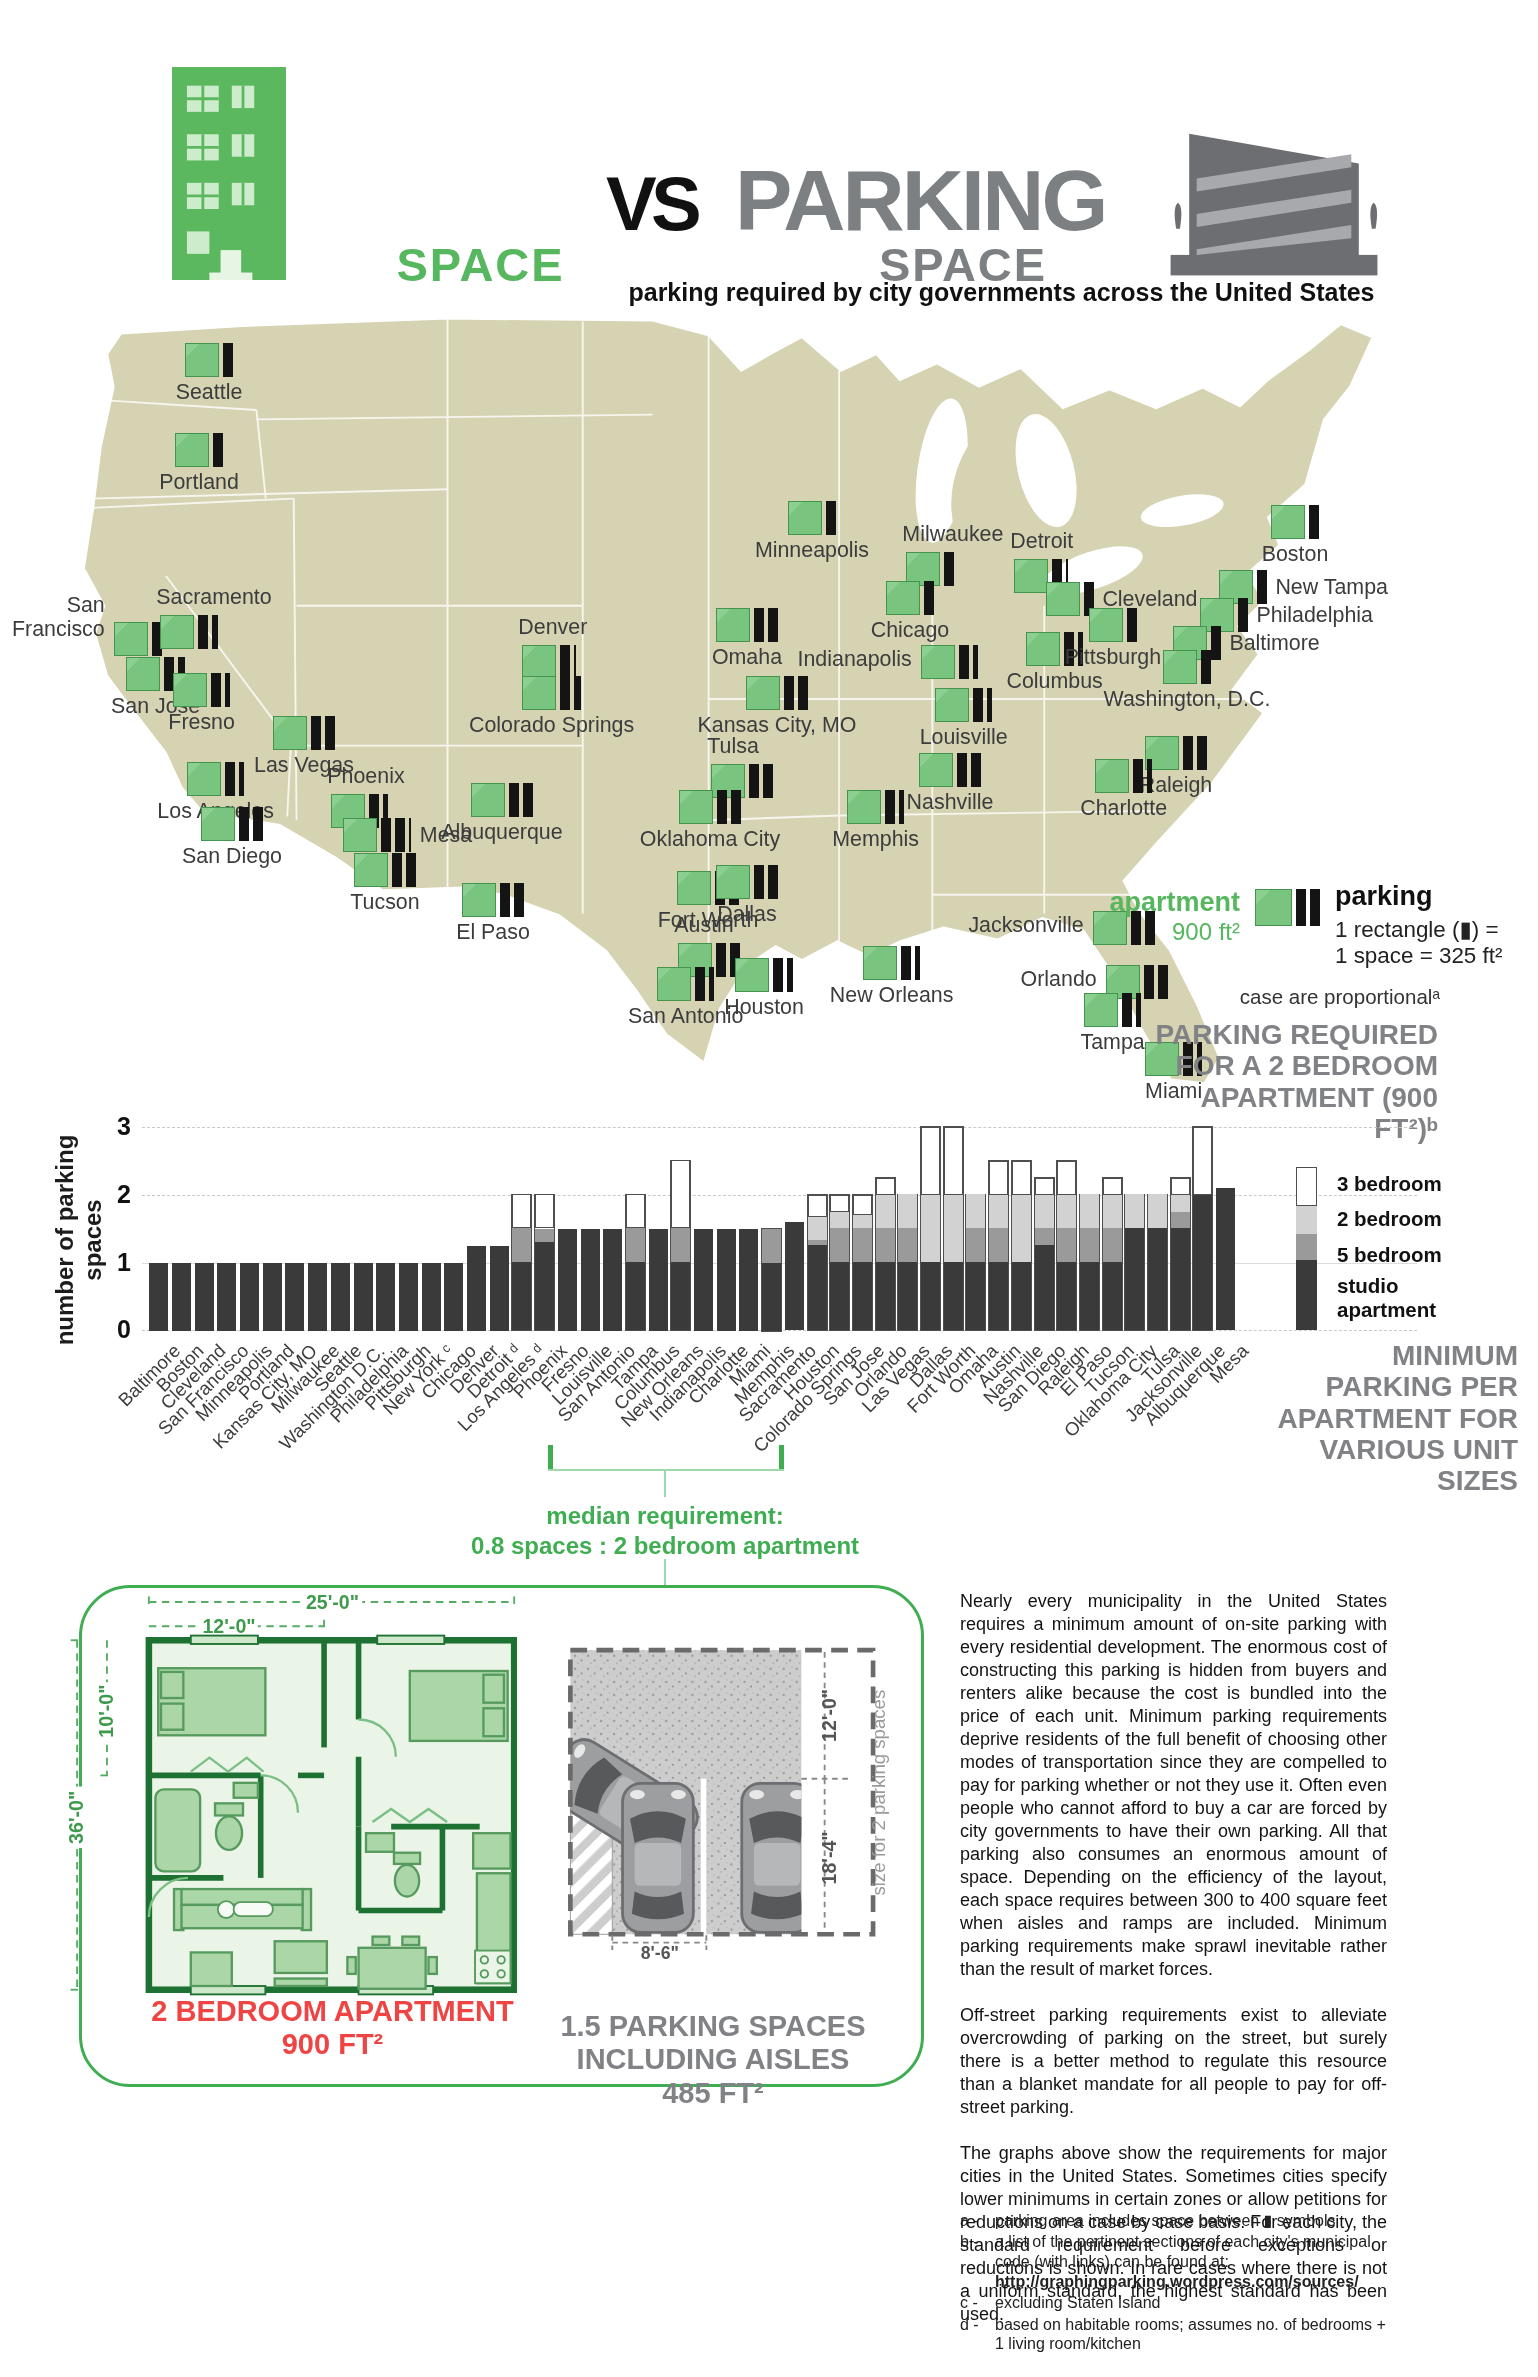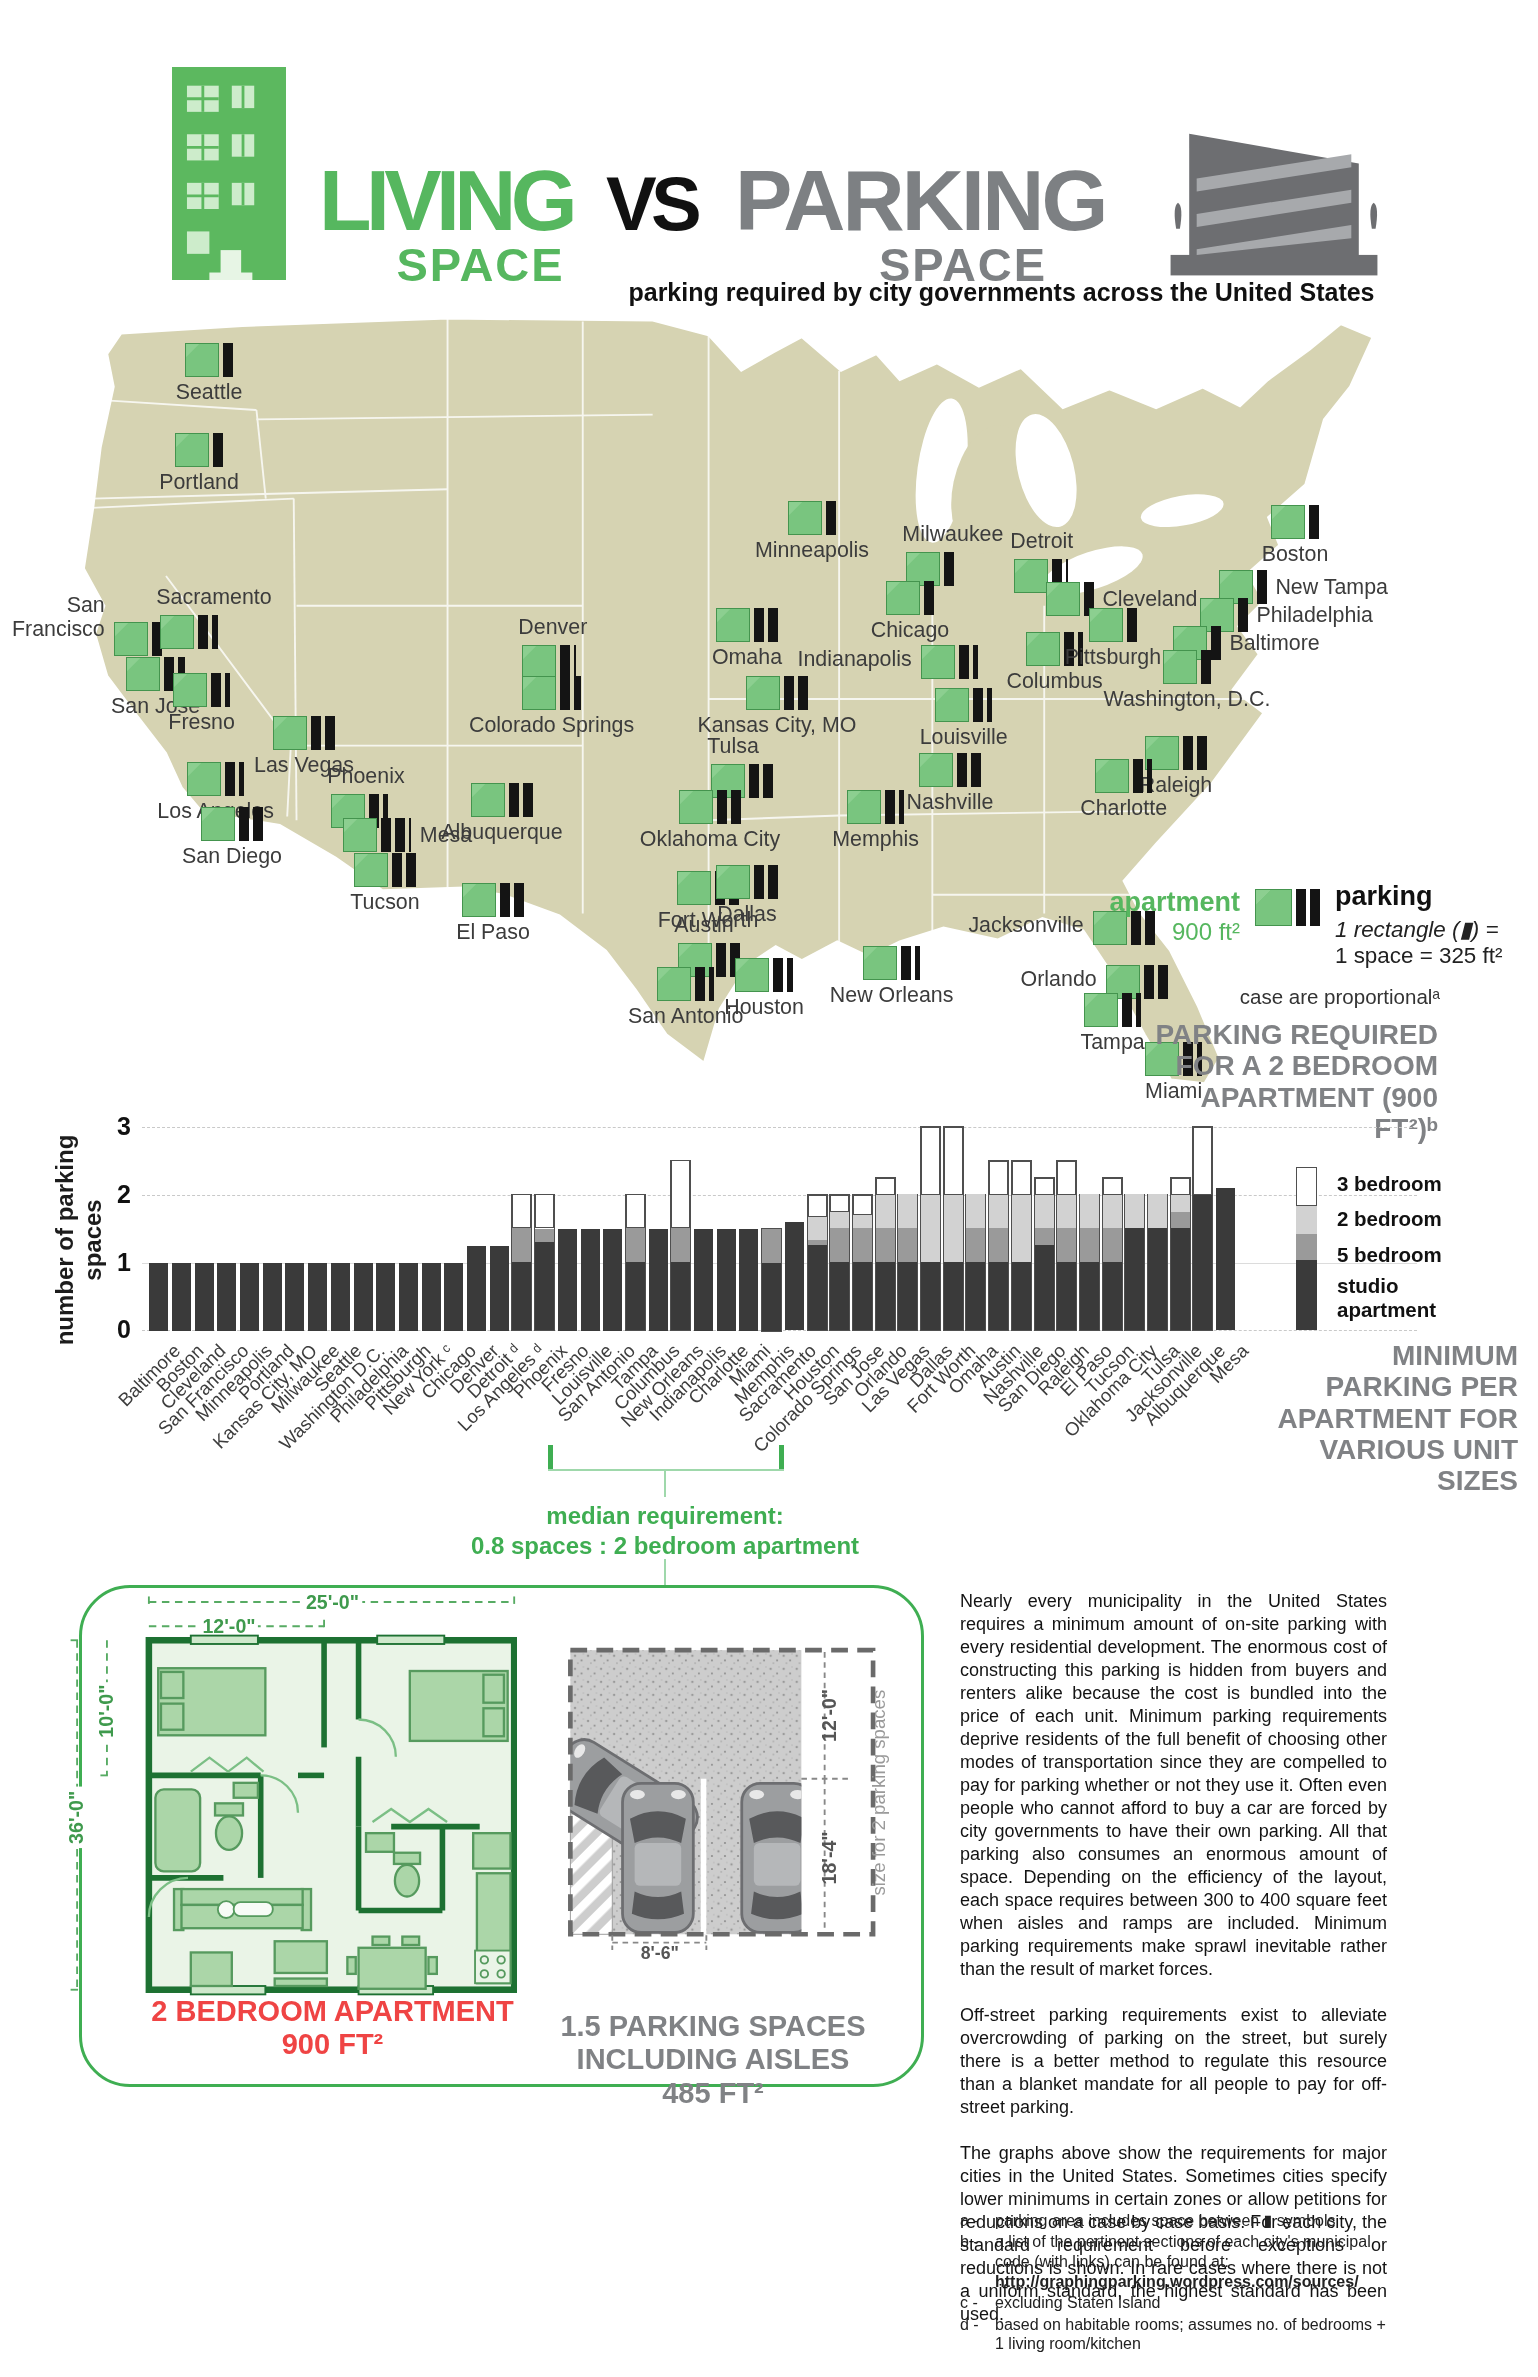--- a/index.html
+++ b/index.html
@@ -74,21 +74,20 @@
       <line x1="33" y1="124" x2="33" y2="152"></line>
         <line x1="76" y1="124" x2="76" y2="148"></line>
       <line x1="16" y1="34" x2="50" y2="34"></line>
         <line x1="16" y1="86" x2="50" y2="86"></line>
         <line x1="16" y1="138" x2="50" y2="138"></line>
     </g>
     <rect x="52" y="196" width="22" height="32" fill="#e7f5e5"></rect>
     <rect x="40" y="220" width="46" height="8" fill="#e7f5e5"></rect>
   </svg>
 
-  <div class="abs big-word green" style="left:319px;top:157px;font-size:86px;">LIVING</div>
   <div class="abs space-word green" style="left:364px;top:241px;width:233px;">SPACE</div>
   <div class="abs big-word" style="left:606px;top:166px;font-size:76px;color:#111;">VS</div>
   <div class="abs big-word grayt" style="left:735px;top:157px;font-size:86px;letter-spacing:-2.8px;">PARKING</div>
   <div class="abs space-word grayt" style="left:844px;top:241px;width:238px;">SPACE</div>
 
   <svg class="abs" style="left:1163px;top:117px" width="222" height="164" viewBox="0 0 238 176">
     <path d="M14,120 Q10,96 16,92 Q22,96 18,120 Z" fill="#6d6e71"></path>
     <path d="M224,120 Q220,96 226,92 Q232,96 228,120 Z" fill="#6d6e71"></path>
     <rect x="8" y="148" width="222" height="22" fill="#6d6e71"></rect>
     <polygon points="28,18 210,50 210,148 28,148" fill="#6d6e71"></polygon>
@@ -521,21 +520,21 @@
     <div class="abs" style="left:0;top:5.6px;width:168px;text-align:right;">
       <div style="font-weight:800;font-size:27px;color:#56b75f;">apartment</div>
       <div style="font-size:24px;color:#56b75f;">900 ft²</div>
     </div>
     <div class="abs icon-row" style="left:183px;top:7.5px;">
       <span class="apt-sq" style="width:37px;height:37px;"></span>
       <span class="pbar" style="width:10.3px;height:37px;"></span>
       <span class="pbar" style="width:10.3px;height:37px;"></span>
     </div>
     <div class="abs leg-bold" style="left:263px;top:0;">parking</div>
-    <div class="abs leg-small" style="left:263px;top:35px;font-style:italic;">1 rectangle (▮) =</div>
+    <div class="abs leg-small" style="left:263px;top:35px;">1 rectangle (▮) =</div>
     <div class="abs leg-small" style="left:263px;top:62px;">1 space = 325 ft²</div>
     <div class="abs" style="left:121px;top:104px;width:247px;text-align:right;font-size:20.5px;color:#333;">case are proportionalᵃ</div>
     <div class="abs gray-caption" style="left:58px;top:138px;width:308px;text-align:right;">PARKING REQUIRED
 FOR A 2 BEDROOM
 APARTMENT (900 FT²)ᵇ</div>
   </div>
 
   <div id="chart">
     <div class="abs" style="left:-112px;top:98px;width:270px;text-align:center;font-weight:800;font-size:24px;transform:rotate(-90deg);">number of parking spaces</div>
     <div id="chart-plot">

